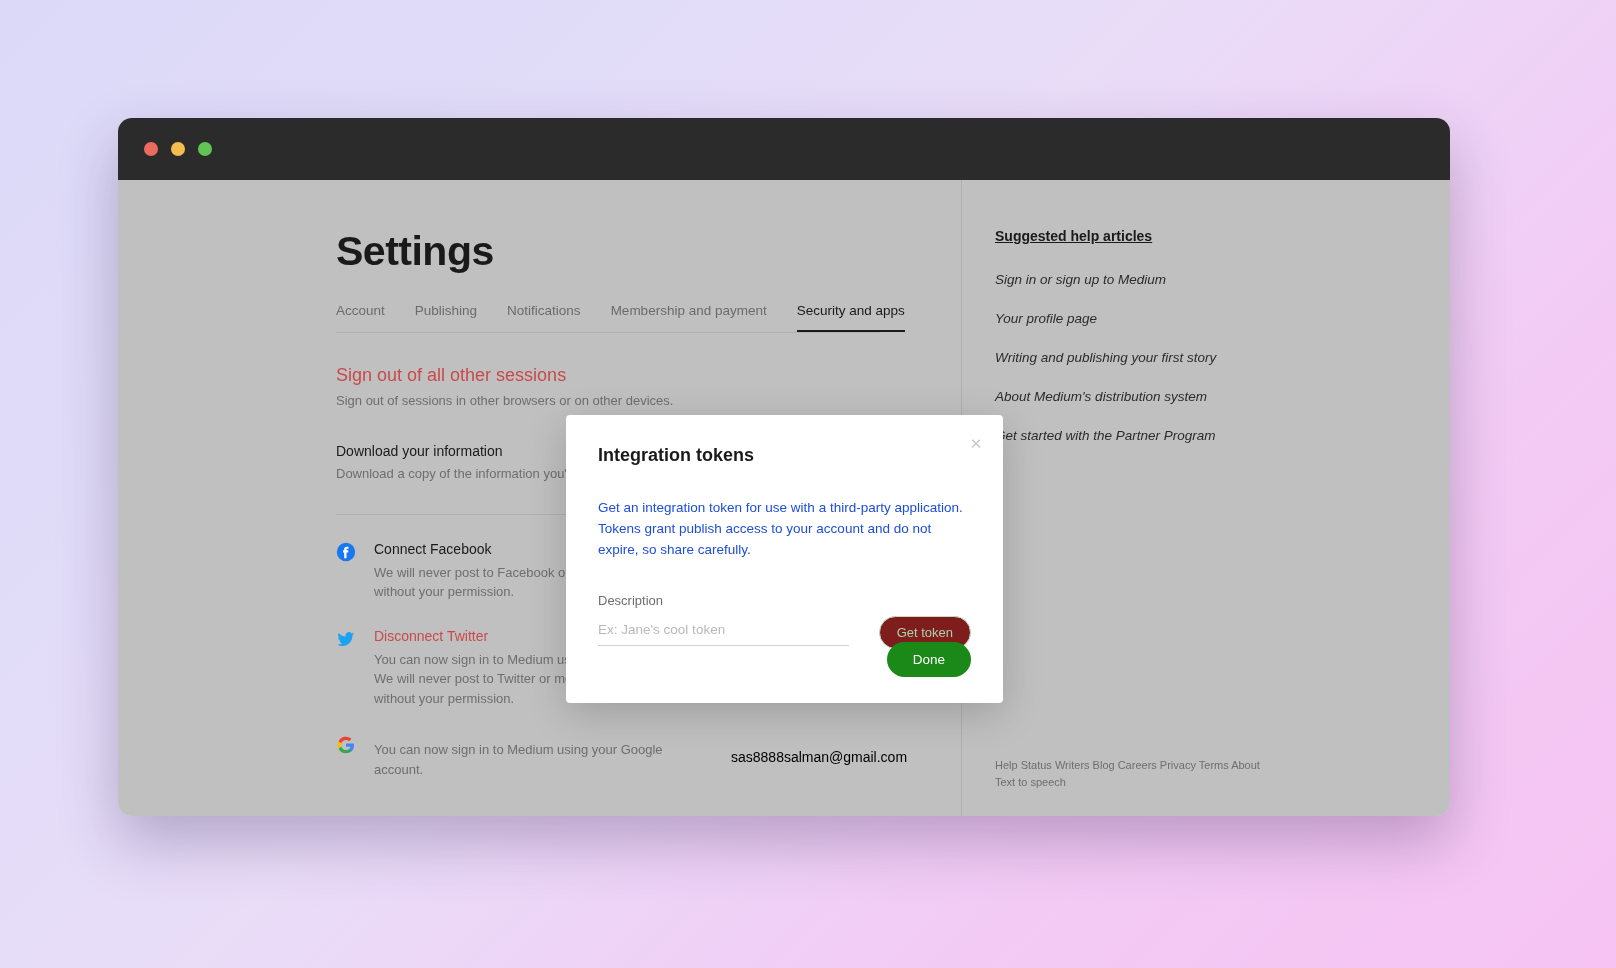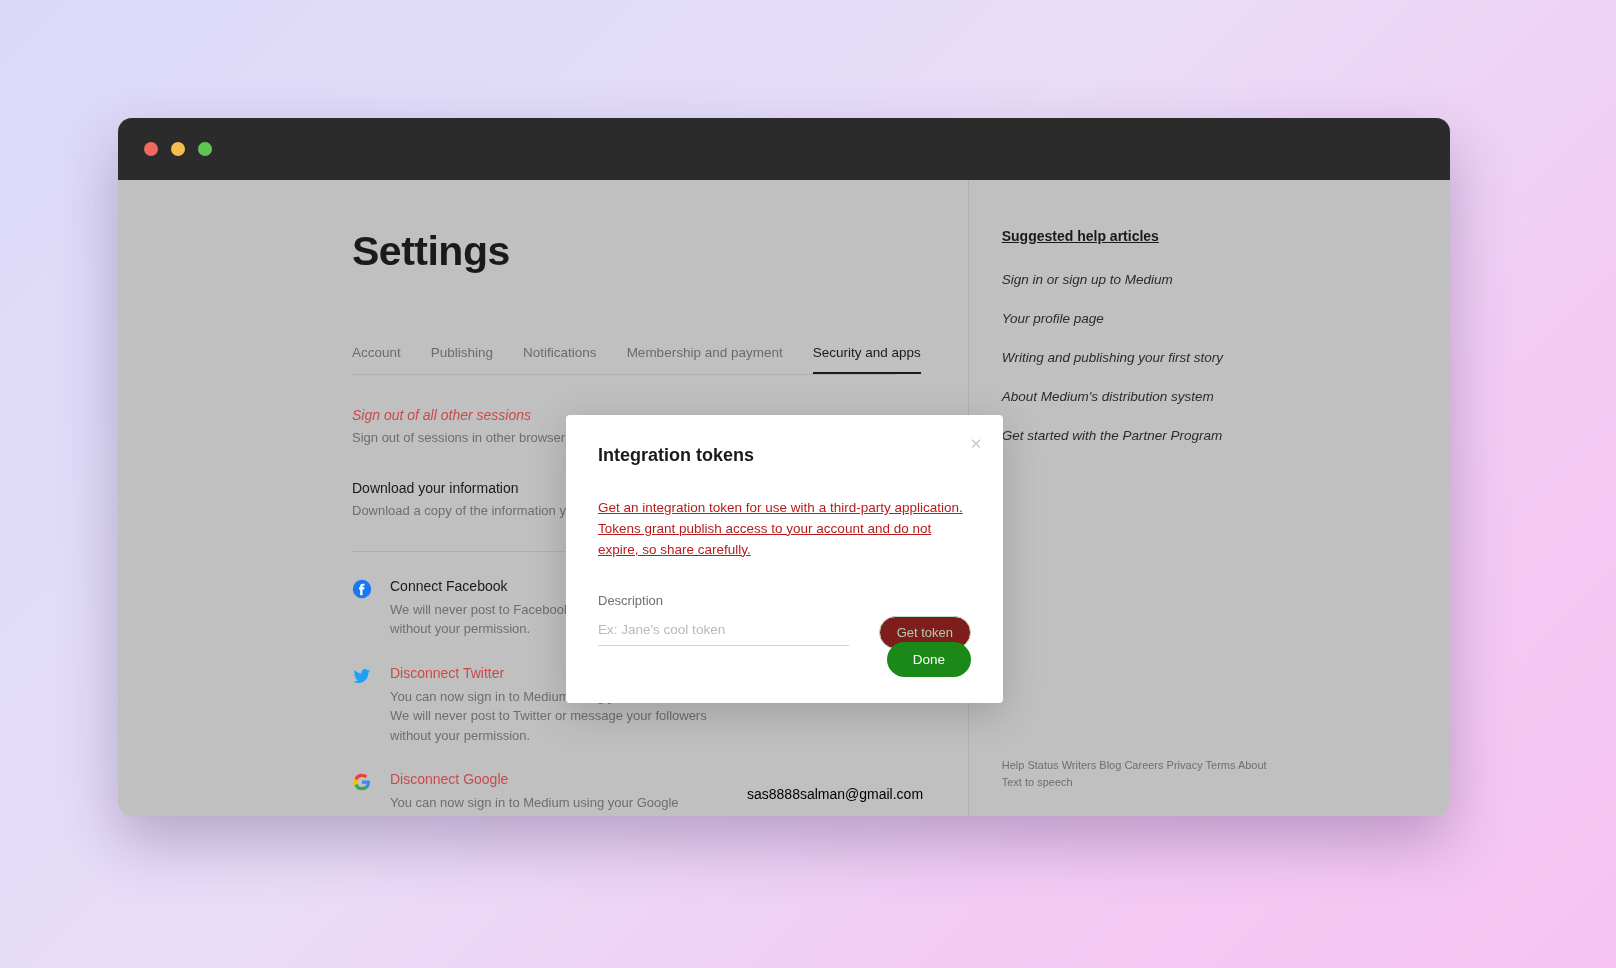--- a/index.html
+++ b/index.html
@@ -35,61 +35,59 @@
   .dot.red { background: #ed6a5e; }
   .dot.yellow { background: #f4bd4f; }
   .dot.green { background: #61c554; }
 
   .page {
     height: 636px;
     background: #c0c0c0;
     display: flex;
     position: relative;
     overflow: hidden;
-    padding-left: 16px;
   }
 
   
   .main {
     width: 843px;
     padding: 48px 0 0 218px;
     position: relative;
   }
   .page-title {
     font-size: 41px;
     font-weight: bold;
     color: #1a1a1a;
     letter-spacing: -0.5px;
   }
   .tabs {
     display: flex;
     gap: 30px;
-    margin-top: 70px;
+    margin-top: 28px;
     border-bottom: 1px solid #b0b0b0;
     padding-bottom: 0;
     width: 544px;
   }
   .tab {
     font-size: 13.5px;
     color: #6b6b6b;
     padding-bottom: 12px;
     white-space: nowrap;
     cursor: pointer;
   }
   .tab.active {
     color: #1a1a1a;
     border-bottom: 2px solid #1a1a1a;
   }
 
   .section { margin-top: 32px; width: 545px; }
   .sec-link {
-    font-size: 14px;
+    font-size: 18px;
     color: #c94a4a;
     cursor: pointer;
-    font-style: italic;
   }
   .sec-head {
     font-size: 14px;
     color: #1a1a1a;
   }
   .sec-desc {
     font-size: 13px;
     color: #6e6e6e;
     margin-top: 6px;
     line-height: 1.45;
@@ -190,22 +188,21 @@
     font-size: 15px;
     line-height: 18px;
     text-align: center;
     cursor: pointer;
     user-select: none;
   }
   .modal-body {
     margin-top: 32px;
     font-size: 13.5px;
     line-height: 1.55;
-    color: #b91c1c;
-    text-decoration: underline;
+    color: #1d4ed8;
   }
   .field-label {
     margin-top: 32px;
     font-size: 13px;
     color: #6e6e6e;
   }
   .field-row {
     display: flex;
     align-items: center;
     gap: 30px;
@@ -314,21 +311,20 @@
         <div class="social-row">
           <span class="social-icon">
             <svg viewBox="0 0 24 24" width="20" height="20">
               <path fill="#4285f4" d="M21.6 12.2c0-.7-.1-1.4-.2-2H12v3.9h5.4a4.6 4.6 0 0 1-2 3v2.5h3.2c1.9-1.7 3-4.3 3-7.4z"></path>
               <path fill="#34a853" d="M12 22c2.7 0 5-.9 6.6-2.4l-3.2-2.5c-.9.6-2 1-3.4 1-2.6 0-4.8-1.8-5.6-4.1H3.1v2.6A10 10 0 0 0 12 22z"></path>
               <path fill="#fbbc05" d="M6.4 14c-.2-.6-.3-1.3-.3-2s.1-1.4.3-2V7.4H3.1a10 10 0 0 0 0 9.2L6.4 14z"></path>
               <path fill="#ea4335" d="M12 5.9c1.5 0 2.8.5 3.8 1.5l2.8-2.8A10 10 0 0 0 3.1 7.4L6.4 10c.8-2.3 3-4.1 5.6-4.1z"></path>
             </svg>
           </span>
           <div class="social-body">
-            <div class="social-title red">Disconnect Google</div>
             <div class="social-sub">You can now sign in to Medium using your Google account.</div>
           </div>
           <div class="social-email">sas8888salman@gmail.com</div>
         </div>
 
       </div>
 
     </div>
 
     <div class="sidebar">

